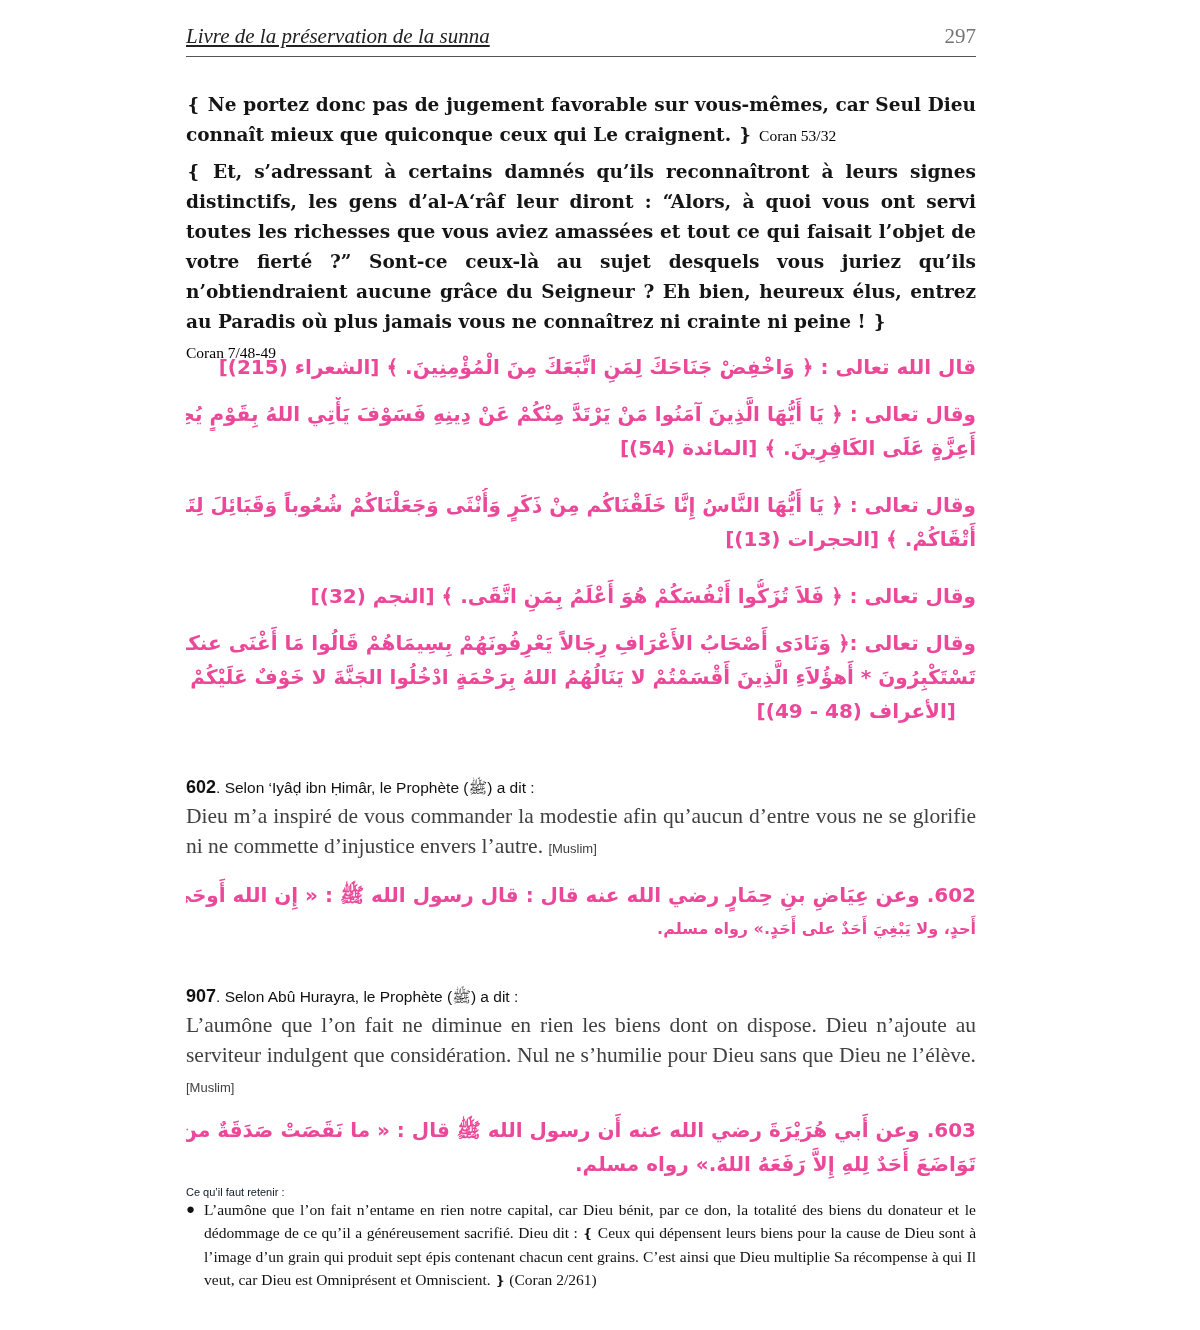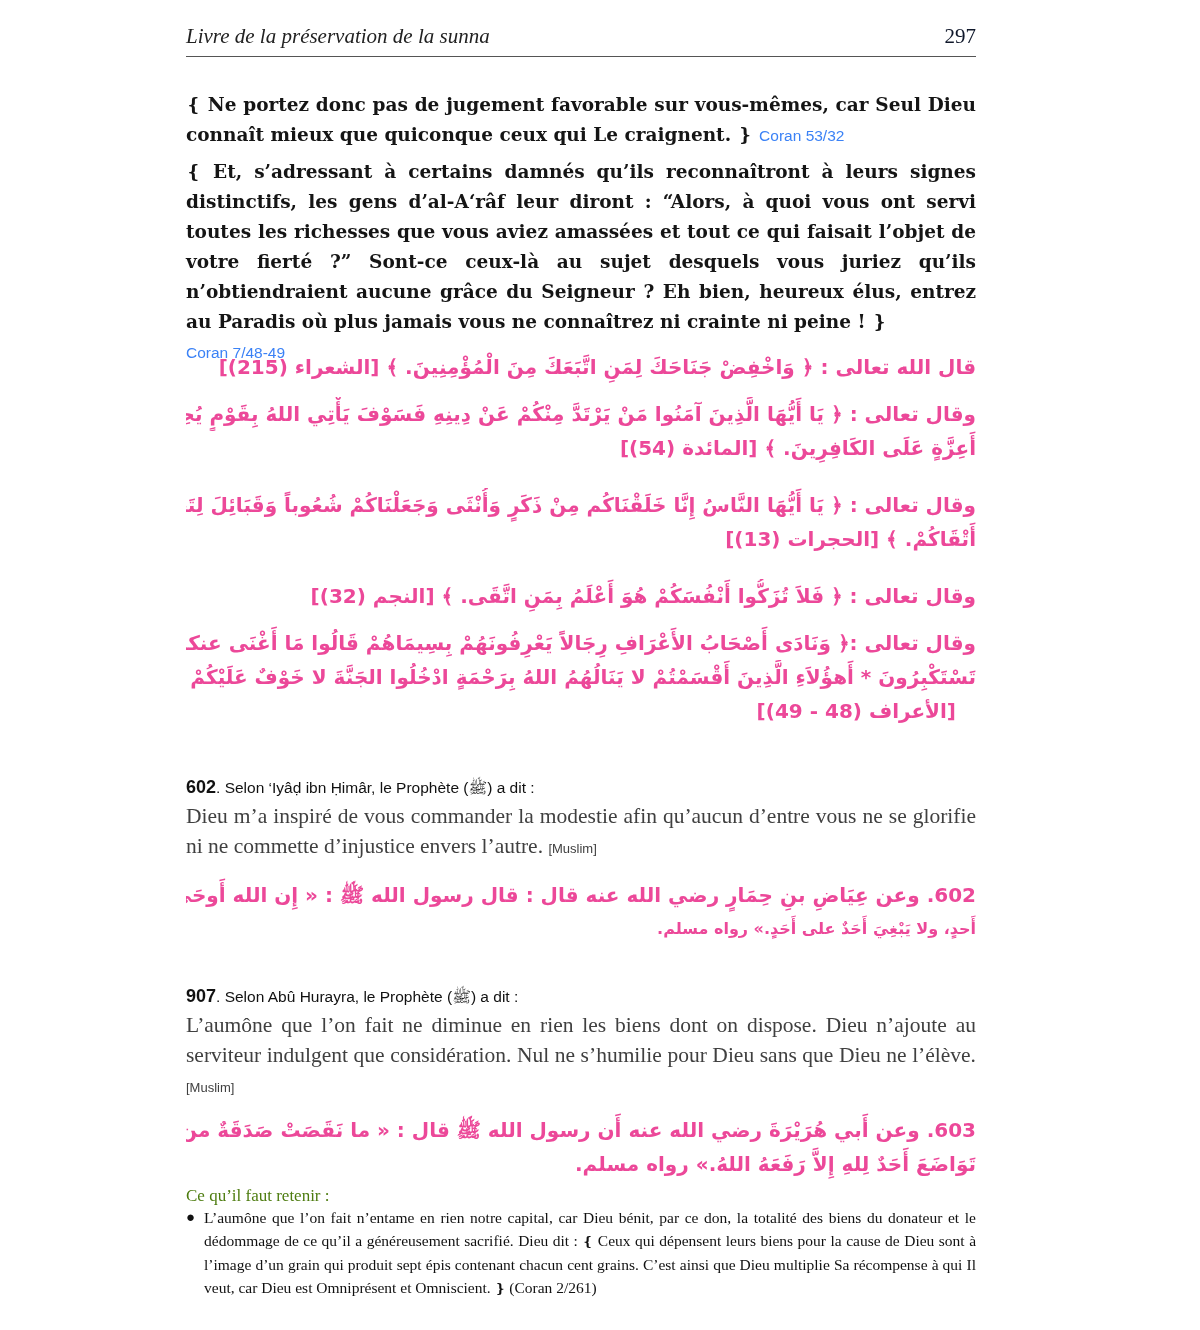--- a/index.html
+++ b/index.html
@@ -1,39 +1,39 @@
 <!DOCTYPE html>
 <html><head>
 <meta charset="utf-8">
 <style>
   html, body { margin: 0; padding: 0; background: #ffffff; }
   body { width: 1200px; height: 1330px; position: relative; overflow: hidden; color: #1a1a1a; }
   .page { position: absolute; left: 0; top: 0; width: 1200px; height: 1330px; }
 
   .running-head { position: absolute; left: 186px; top: 24px; width: 790px; height: 34px; }
-  .running-title { position: absolute; left: 0; top: 0; font-family: "Liberation Serif", serif; font-style: italic; font-size: 21px; color: #222; }
-  .page-number { position: absolute; right: 0; top: 0; font-family: "Liberation Serif", serif; font-size: 21px; color: #0f172a; }
+  .running-title { position: absolute; left: 0; top: 0; font-family: "Liberation Serif", serif; font-style: italic; font-size: 21px; color: #222; text-decoration: underline; }
+  .page-number { position: absolute; right: 0; top: 0; font-family: "Liberation Serif", serif; font-size: 21px; color: #737373; }
   .rule { position: absolute; left: 186px; top: 56px; width: 790px; height: 0; border-top: 1.6px solid #555; }
 
   .fr { font-family: "Liberation Serif", serif; font-size: 21px; line-height: 30px; color: #151515; text-align: justify; }
   .fr.bold { font-weight: bold; font-family: "DejaVu Serif", serif; font-size: 18.5px; }
-  .cite { font-weight: normal; font-family: Liberation Sans, sans-serif; font-size: 15.5px; color: #3b82f6; }
+  .cite { font-weight: normal; font-family: Liberation Serif, serif; font-size: 15.5px; color: #000000; }
   .orn { font-family: "DejaVu Sans", sans-serif; font-size: 18px; font-weight: normal; }
 
   .block { position: absolute; left: 186px; width: 790px; }
 
   .ar { direction: rtl; text-align: right; font-family: "DejaVu Sans", sans-serif; font-weight: bold; font-size: 20px; line-height: 34px; color: #ec4899; }
   .ar-line { white-space: nowrap; overflow: hidden; }
 
   .hadith-head { font-family: "Liberation Sans", sans-serif; font-size: 15.5px; color: #111; }
   .hadith-num { font-family: "Liberation Sans", sans-serif; font-weight: bold; font-size: 18px; }
   .hadith-text { font-family: "Liberation Serif", serif; font-size: 21.5px; line-height: 30px; text-align: justify; color: #404040; }
   .muslim { font-family: "Liberation Sans", sans-serif; font-size: 13px; }
 
-  .retain-title { font-family: Liberation Serif, serif; font-size: 17px; color: #4d7c0f; }
+  .retain-title { font-family: Liberation Sans, sans-serif; font-size: 11px; color: #0f172a; }
   .retain-list { list-style: none; margin: 0; padding: 0; }
   .retain-item { position: relative; padding-left: 18px; font-family: "Liberation Serif", serif; font-size: 15.5px; line-height: 23px; text-align: justify; color: #111; }
   .bullet { position: absolute; left: 0; top: 0; font-size: 15px; }
   .orn-small { font-family: "DejaVu Sans", sans-serif; font-size: 13px; }
 </style>
 </head>
 <body>
 
 <div class="page">
 

